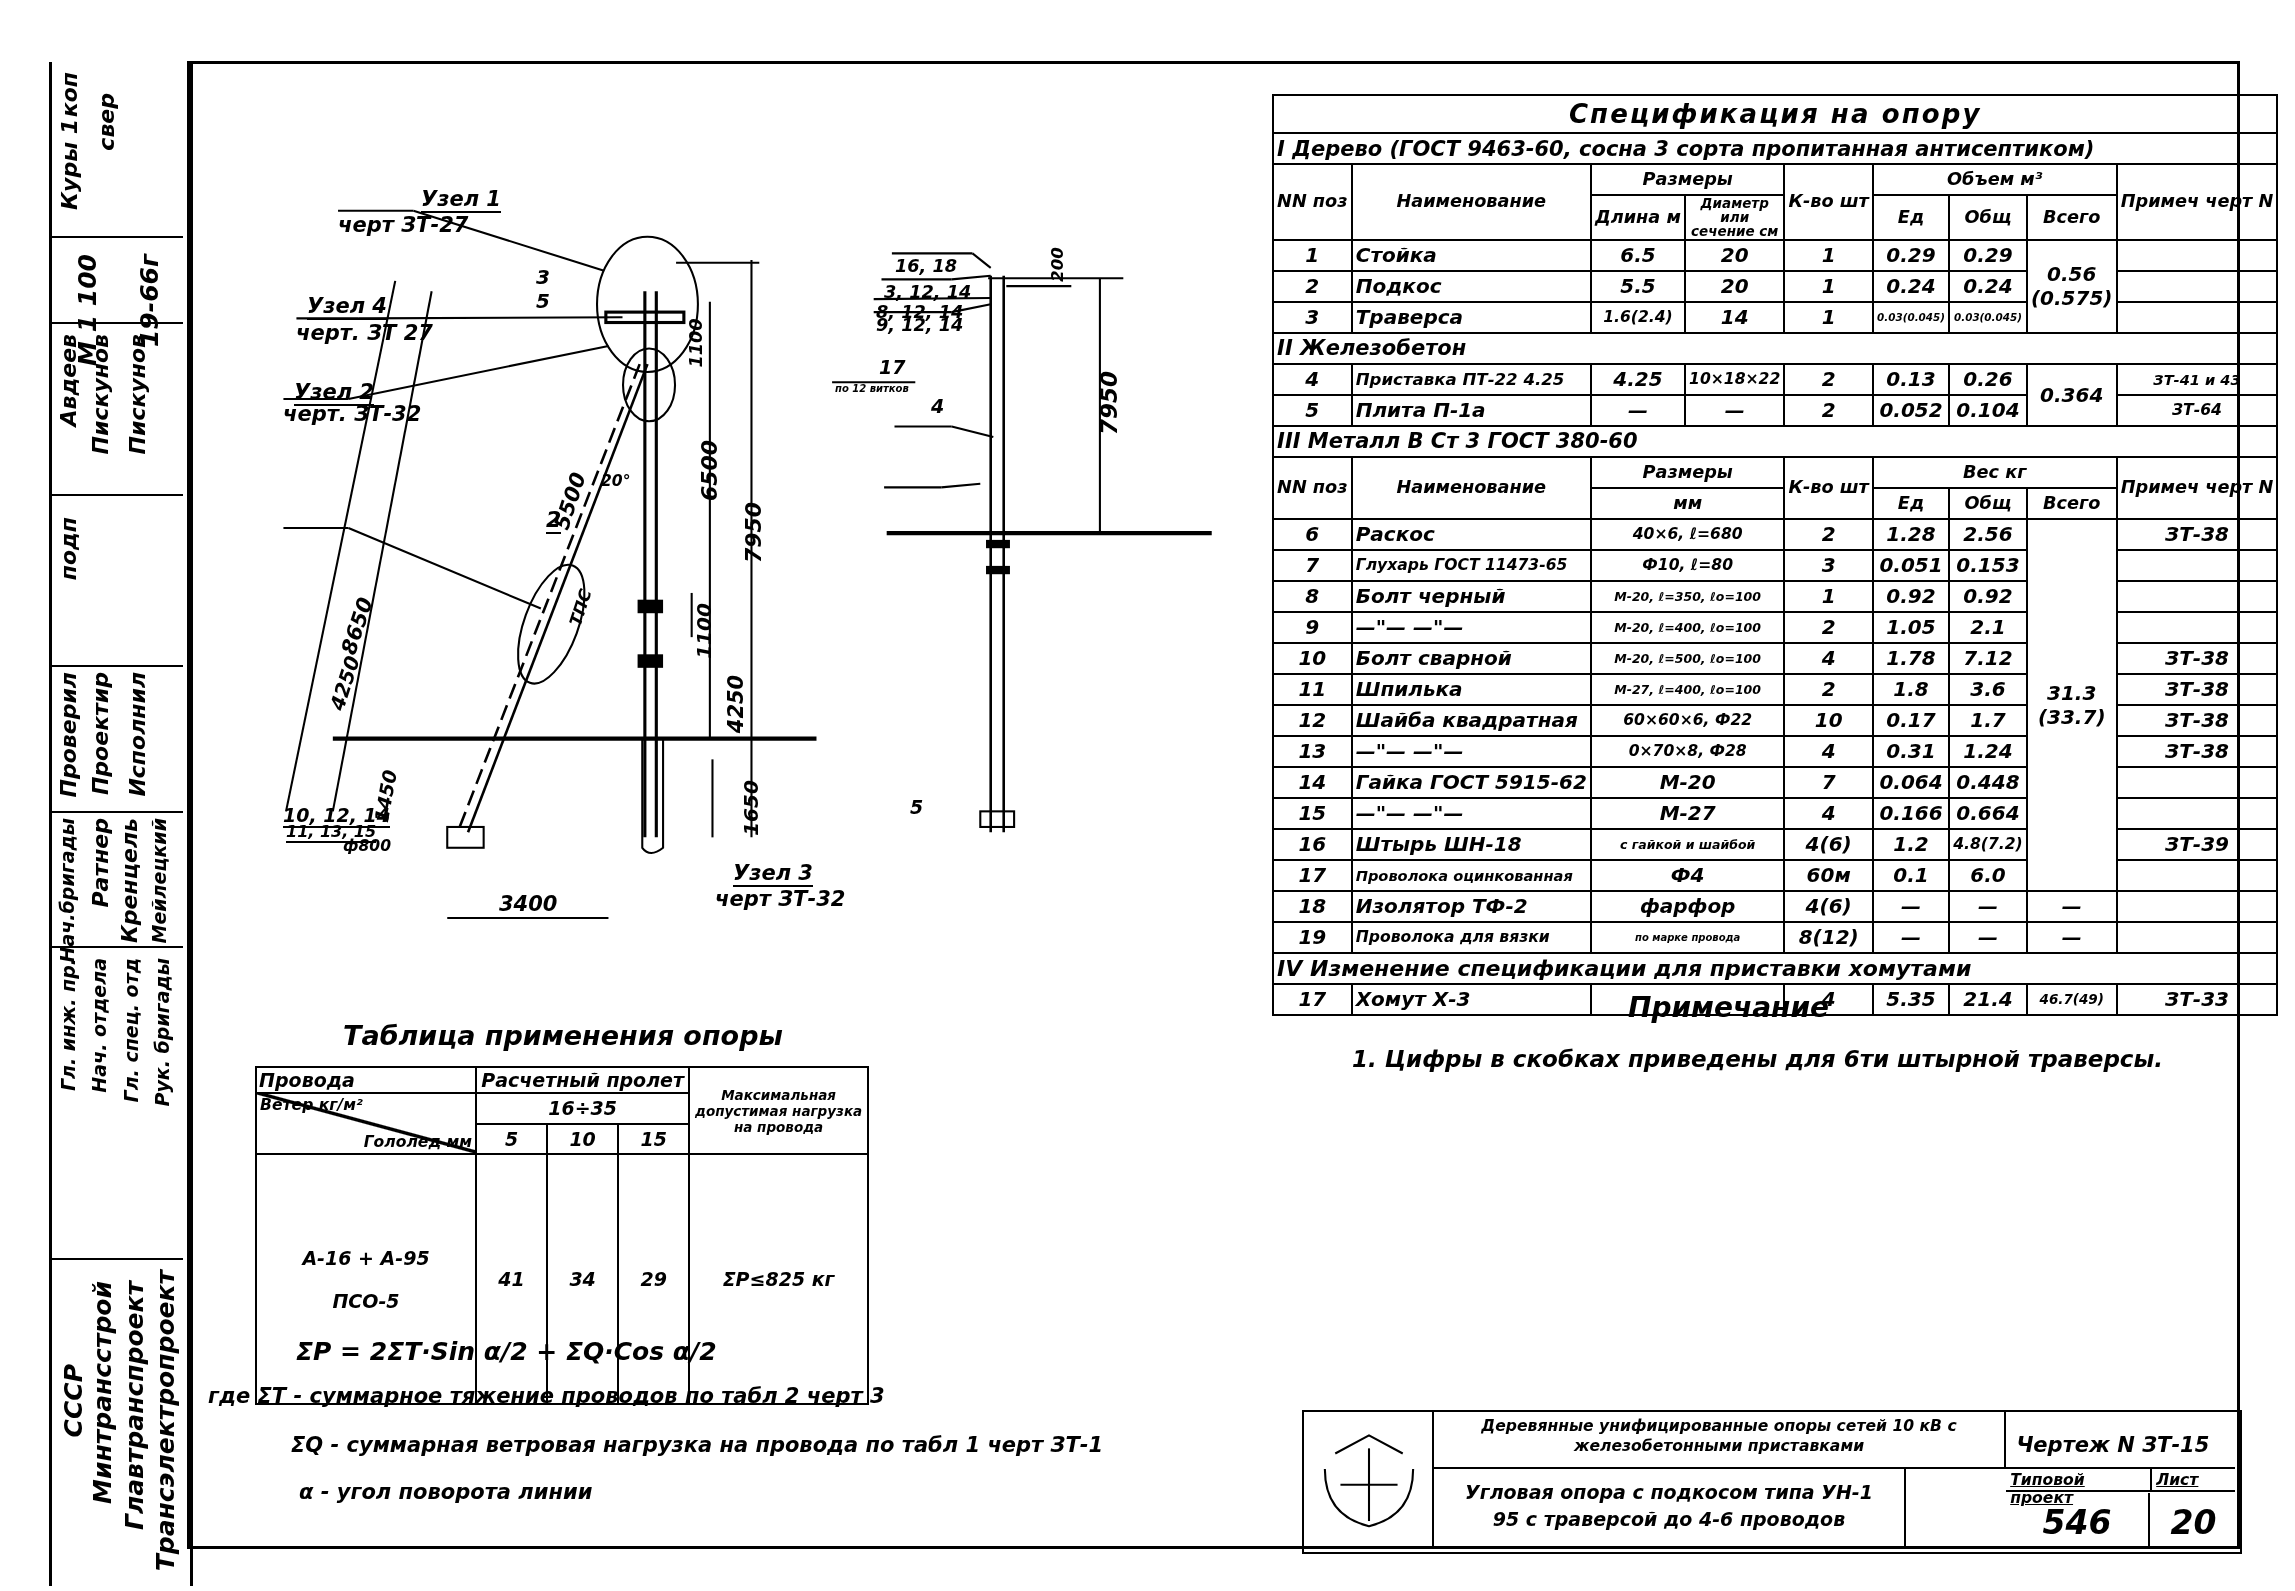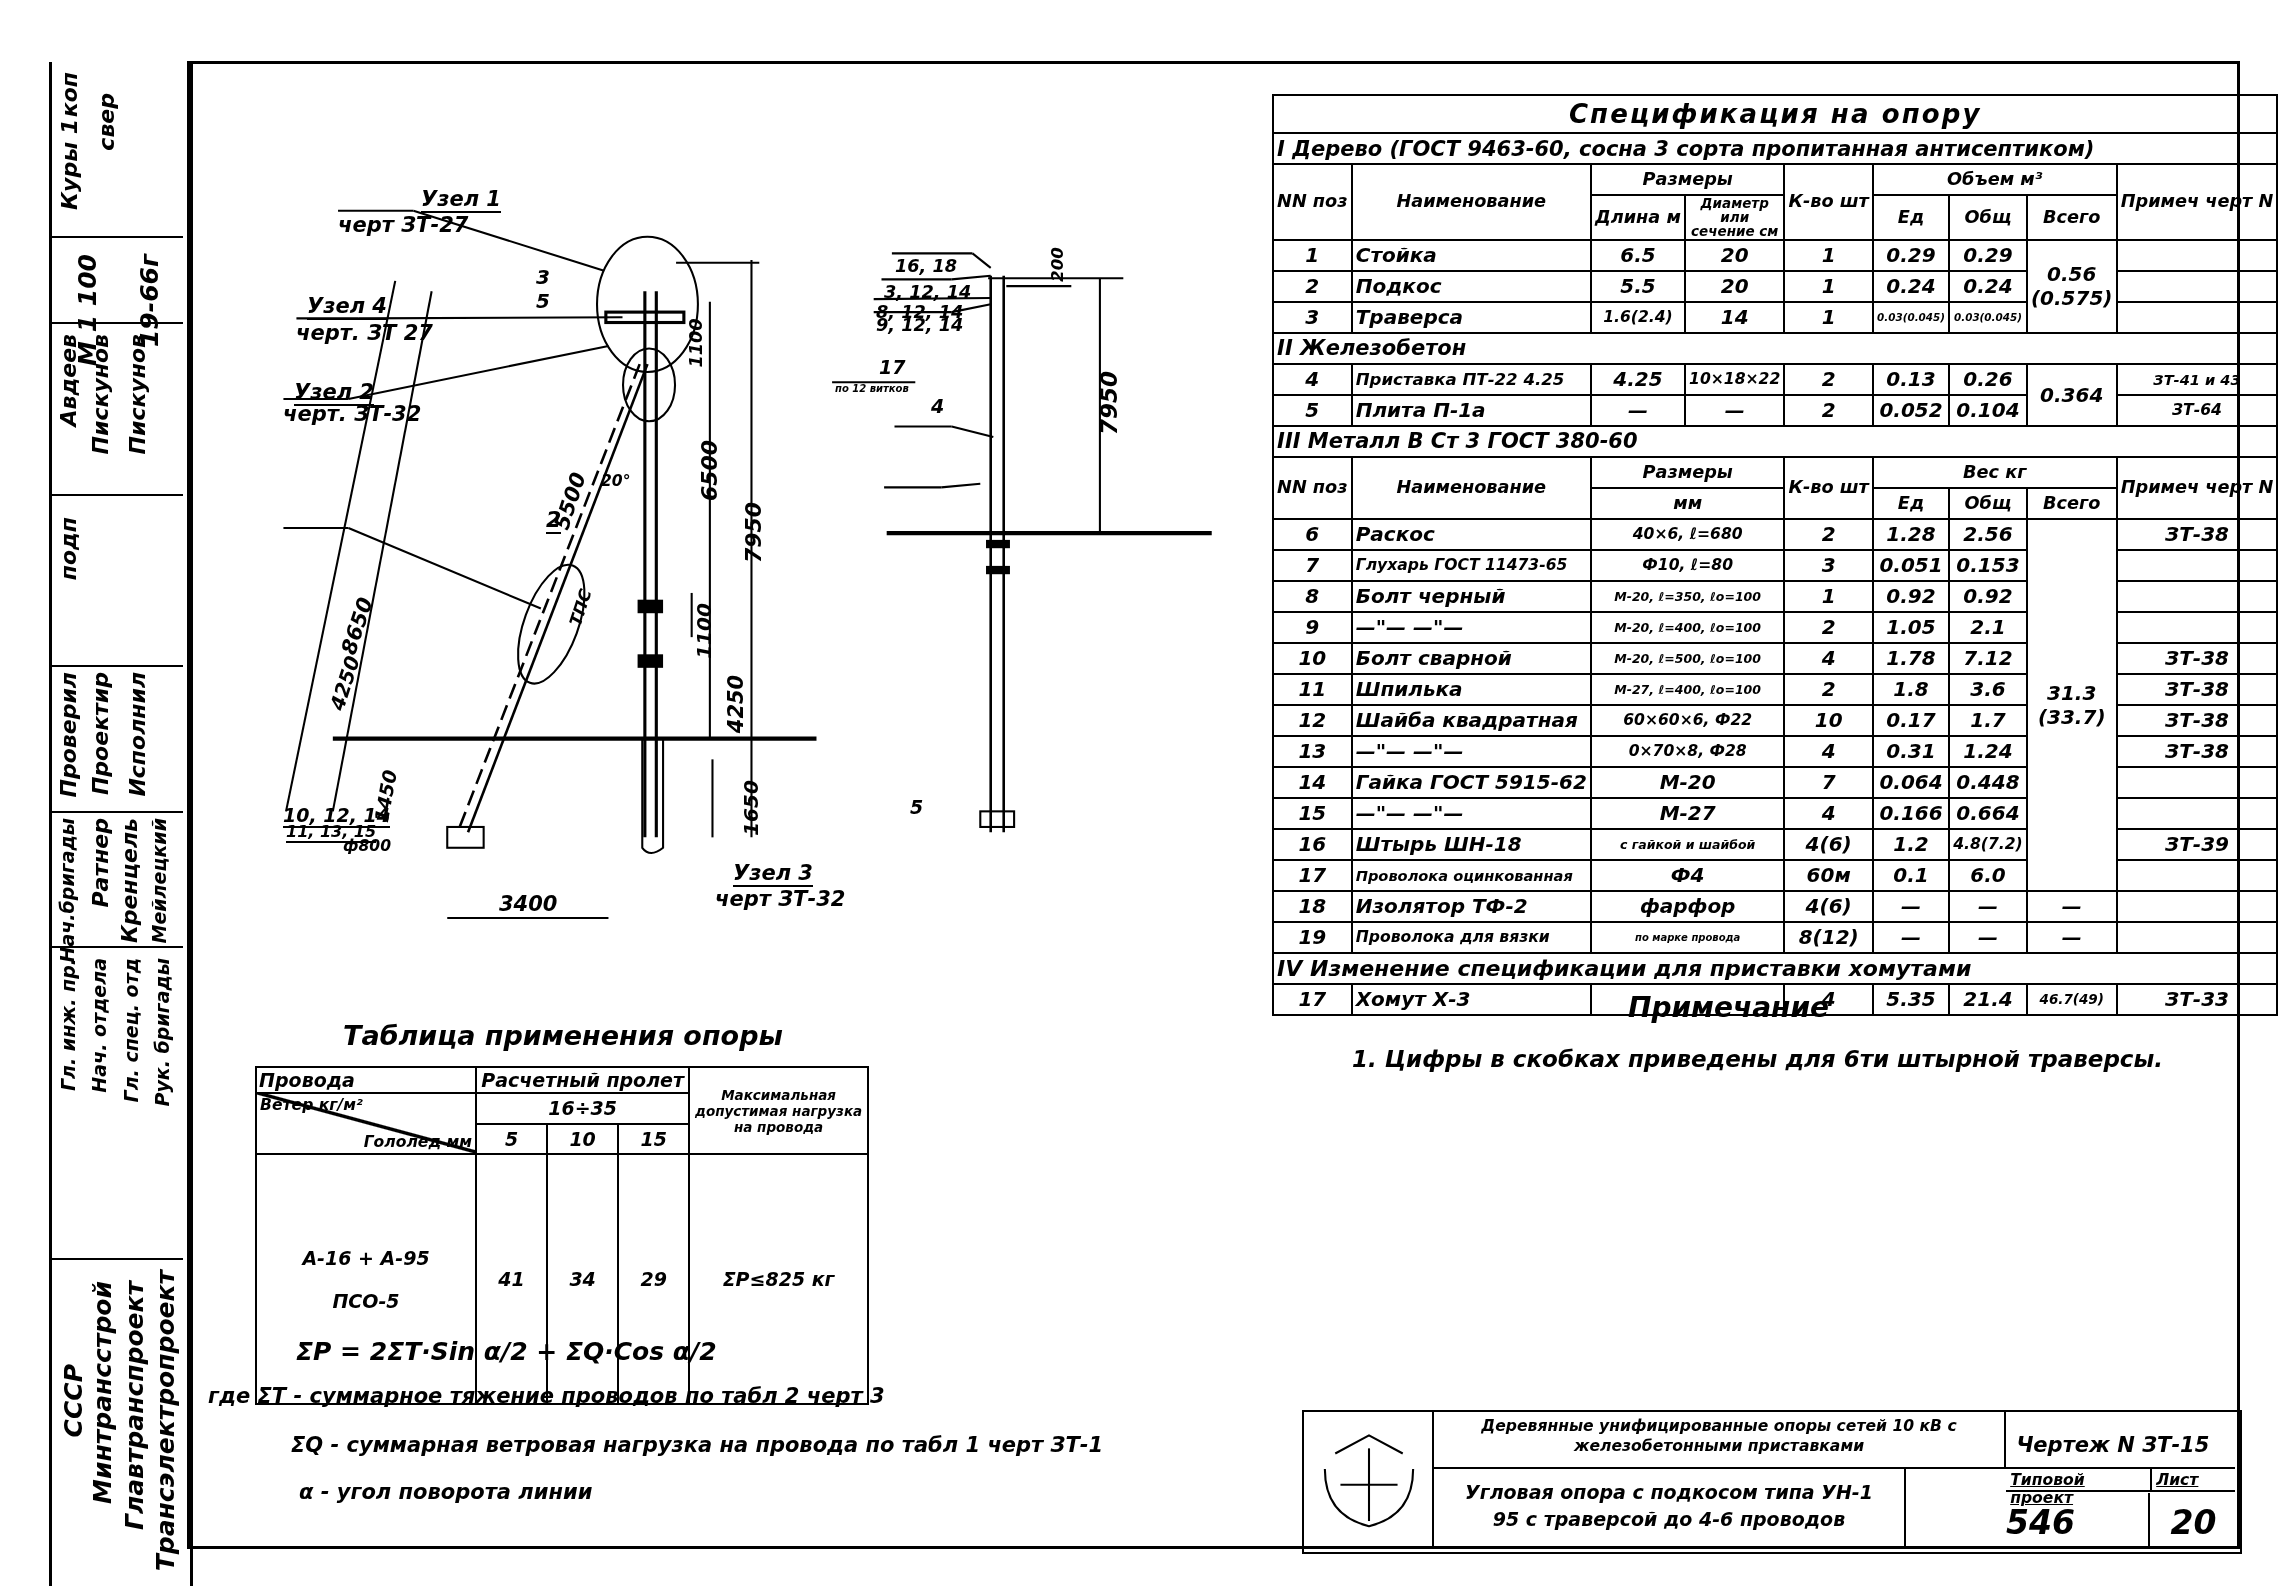--- a/index.html
+++ b/index.html
@@ -495,16 +495,16 @@
         <line x1="70" y1="140" x2="180" y2="140"></line>
         <line x1="125" y1="70" x2="125" y2="210"></line>
       </g>
     </svg>
   </div>
   <div style="left:130px;top:0;width:572px;height:57px;border-right:2.1px solid #000;border-bottom:2.1px solid #000;font-size:15.6px;text-align:center;padding:4.2px 10.4px;line-height:1.3;">Деревянные унифицированные опоры сетей 10 кВ с железобетонными приставками</div>
   <div style="left:130px;top:57px;width:472px;height:78px;border-right:2.1px solid #000;font-size:19px;text-align:center;padding:10.4px 15.6px;line-height:1.4;font-style:italic;">Угловая опора с подкосом типа УН-1 95 с траверсой до 4-6 проводов</div>
   <div style="left:702px;top:0;width:229px;height:57px;border-bottom:2.1px solid #000;font-size:21px;padding:21px 10.4px 0;">Чертеж N ЗТ-15</div>
   <div style="left:702px;top:57px;width:146px;height:23.4px;border-right:2.1px solid #000;border-bottom:2.1px solid #000;font-size:15.6px;padding:2.1px 4.2px;text-decoration:underline;">Типовой проект</div>
   <div style="left:848px;top:57px;width:83px;height:23.4px;border-bottom:2.1px solid #000;font-size:15.6px;padding:2.1px 4.2px;text-decoration:underline;">Лист</div>
-  <div style="left:702px;top:81px;width:144px;height:55px;border-right:2.1px solid #000;font-size:33px;text-align:left;padding-top:10.4px;">546</div>
+  <div style="left:702px;top:81px;width:144px;height:55px;border-right:2.1px solid #000;font-size:33px;text-align:center;padding-top:10.4px;">546</div>
   <div style="left:848px;top:81px;width:83px;height:55px;font-size:33px;text-align:center;padding-top:10.4px;">20</div>
 </div>
 
 
 </body></html>

